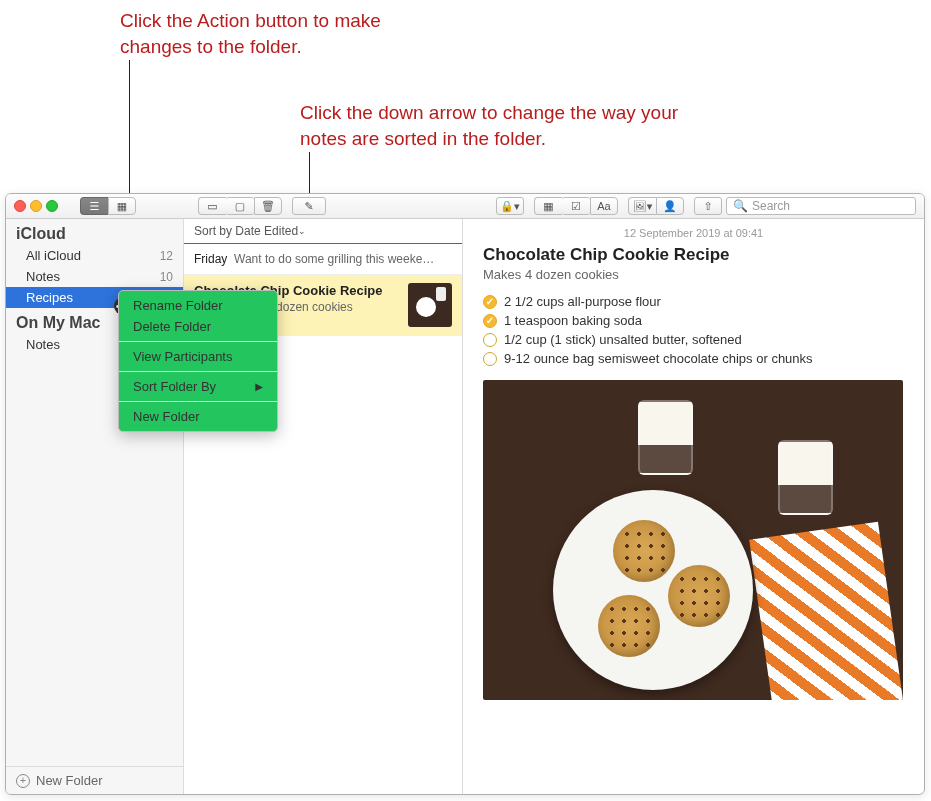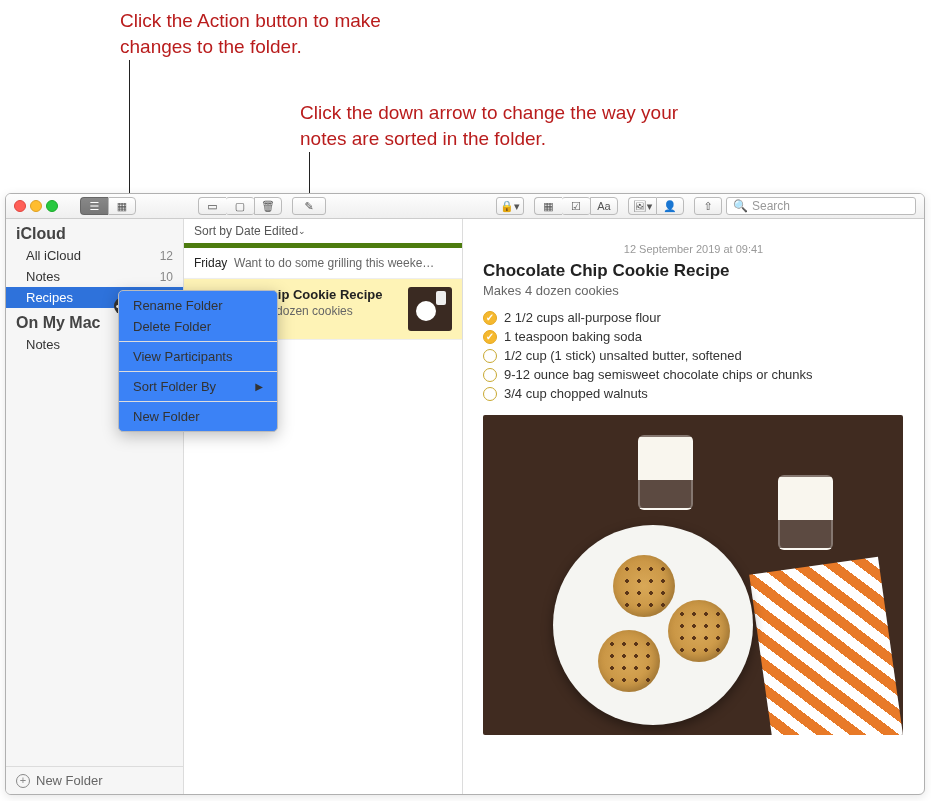--- a/index.html
+++ b/index.html
@@ -31,39 +31,39 @@
 .sb-item .count{color:#888;font-size:12px}
 .sb-item.indent{padding-left:20px}
 .sb-item.selected{background:#2e72db;color:#fff}
 .sb-item.selected .count{color:#fff}
 .sb-item.selected .share-ic{color:#fff}
 .share-ic{width:14px;height:14px;border-radius:50%;background:#fff;color:#2e72db;display:inline-flex;align-items:center;justify-content:center;font-size:10px;font-weight:bold;margin-right:4px}
 .action-dot{position:absolute;left:108px;top:78px;width:18px;height:18px;border-radius:50%;background:#333;color:#fff;display:flex;align-items:center;justify-content:center;font-size:11px;letter-spacing:1px}
 .sb-footer{margin-top:auto;border-top:1px solid #dcdcdc;padding:6px 10px;display:flex;align-items:center;color:#666;gap:6px;font-size:13px}
 .plus-circ{width:14px;height:14px;border:1px solid #888;border-radius:50%;display:flex;align-items:center;justify-content:center;font-size:11px;color:#888;line-height:1}
 
-.context-menu{position:absolute;left:112px;top:96px;width:160px;background:#3b82f6;border:1px solid #bbb;border-radius:5px;box-shadow:0 4px 16px rgba(0,0,0,0.25);padding:4px 0;z-index:50;font-size:13px}
+.context-menu{position:absolute;left:112px;top:96px;width:160px;background:#22c55e;border:1px solid #bbb;border-radius:5px;box-shadow:0 4px 16px rgba(0,0,0,0.25);padding:4px 0;z-index:50;font-size:13px}
 .cm-item{padding:3px 14px;display:flex;justify-content:space-between;align-items:center;cursor:default}
 .cm-sep{height:1px;background:#ddd;margin:4px 0}
 .cm-arrow{font-size:10px}
 
 .notes-col{width:279px;border-right:1px solid #dcdcdc;display:flex;flex-direction:column}
-.sort-hdr{padding:5px 10px;border-bottom:5px solid #4d7c0f;color:#555;font-size:12px;display:flex;align-items:center;gap:0}
+.sort-hdr{padding:5px 10px;border-bottom:1px solid #4d7c0f;color:#555;font-size:12px;display:flex;align-items:center;gap:0}
 .chev-down{font-size:9px}
 .note-item{border-bottom:1px solid #eee;padding:8px 10px;display:flex;gap:8px}
 .note-item.selected{background:#fef3b6}
 .note-text{flex:1;min-width:0}
 .note-title{font-weight:600;font-size:13px;color:#222;margin-bottom:2px;white-space:nowrap;overflow:hidden;text-overflow:ellipsis}
 .note-preview{font-size:12px;color:#666;white-space:nowrap;overflow:hidden;text-overflow:ellipsis}
 .note-preview .day{color:#222}
 .thumb{width:44px;height:44px;background:#3a2a22;border-radius:3px;flex-shrink:0;position:relative;overflow:hidden}
 .thumb::after{content:"";position:absolute;left:8px;top:14px;width:20px;height:20px;background:#fff;border-radius:50%}
 .thumb::before{content:"";position:absolute;left:28px;top:4px;width:10px;height:14px;background:#eee;border-radius:2px}
 
-.detail{flex:1;overflow:auto;padding:24px 20px}
+.detail{flex:1;overflow:auto;padding:8px 20px}
 .detail-date{text-align:center;color:#999;font-size:11px;margin-bottom:6px}
 .detail-title{font-weight:700;font-size:17px;color:#222;margin-bottom:2px}
 .detail-sub{font-size:13px;color:#666;margin-bottom:10px}
 .check-list{list-style:none;margin-bottom:12px}
 .check-list li{display:flex;align-items:center;gap:7px;padding:2px 0;font-size:13px;color:#333}
 .ck{width:14px;height:14px;border:1.5px solid #c8a830;border-radius:50%;display:inline-flex;align-items:center;justify-content:center;flex-shrink:0}
 .ck.on{background:#f5b82e;border-color:#e5a820}
 .ck.on::after{content:"✓";color:#fff;font-size:10px;font-weight:bold}
 
 .photo{width:420px;height:320px;background:#402b20;position:relative;border-radius:2px;overflow:hidden}
@@ -243,24 +243,20 @@
             <span>1 teaspoon baking soda</span>
           </li>
         <li>
             <span class="ck"></span>
             <span>1/2 cup (1 stick) unsalted butter, softened</span>
           </li>
         <li>
             <span class="ck"></span>
             <span>9-12 ounce bag semisweet chocolate chips or chunks</span>
           </li>
-        <li>
-            <span class="ck"></span>
-            <span>3/4 cup chopped walnuts</span>
-          </li>
       </ul>
       <div class="photo">
         <div class="napkin"></div>
         <div class="glass g1"></div>
           <div class="glass g2"></div>
         <div class="plate"></div>
         <div class="cookie c1"></div>
           <div class="cookie c2"></div>
           <div class="cookie c3"></div>
       </div>

